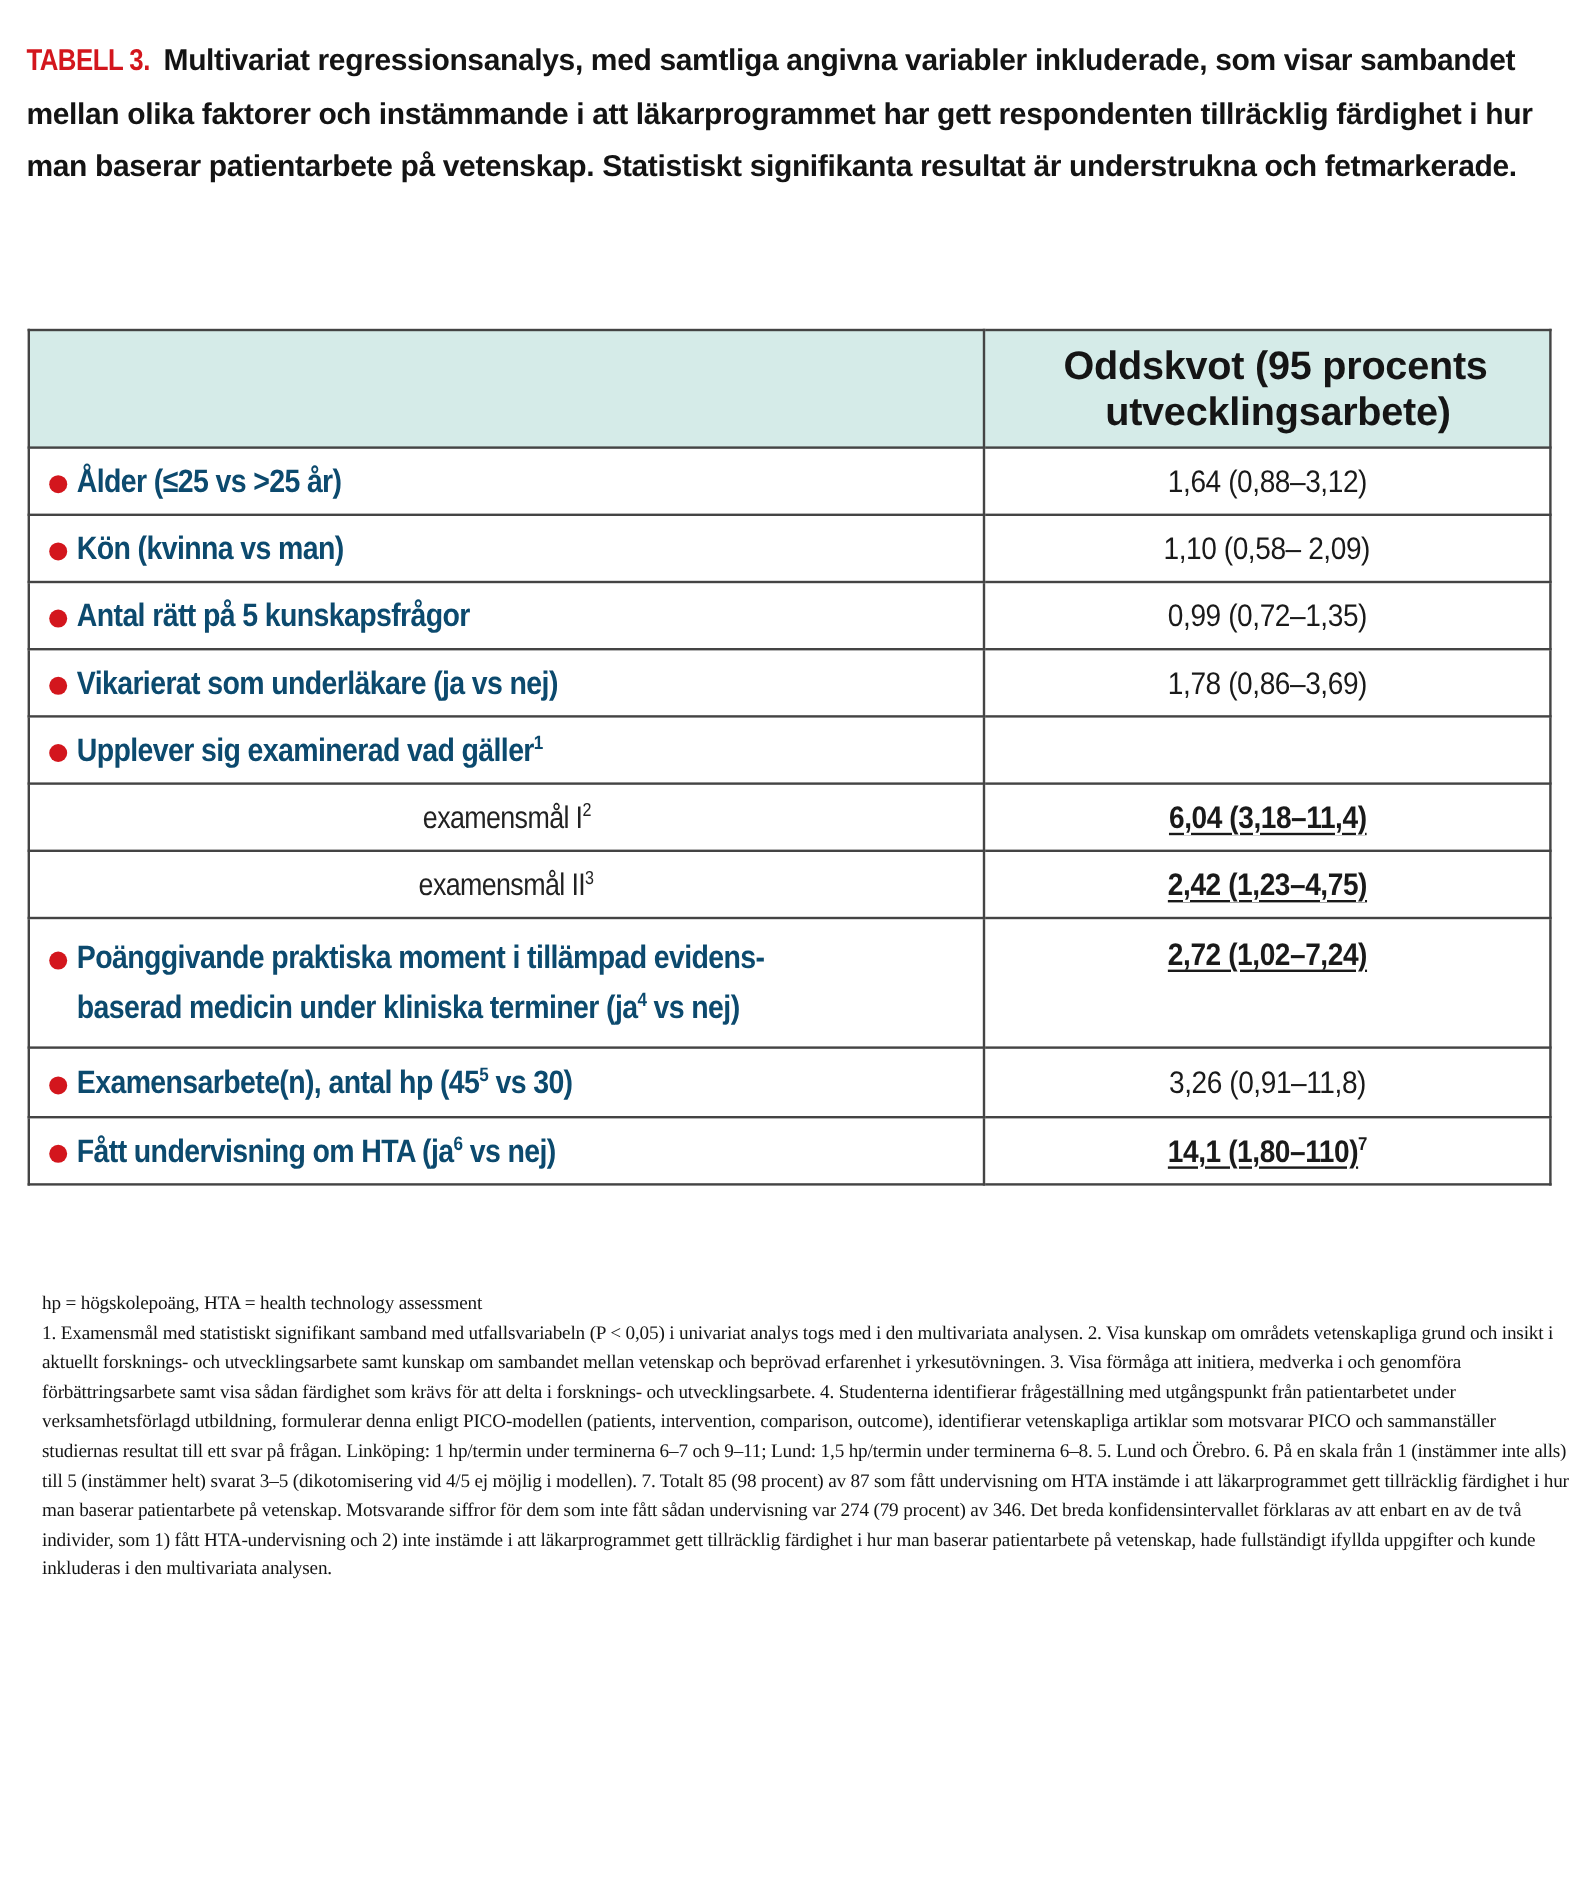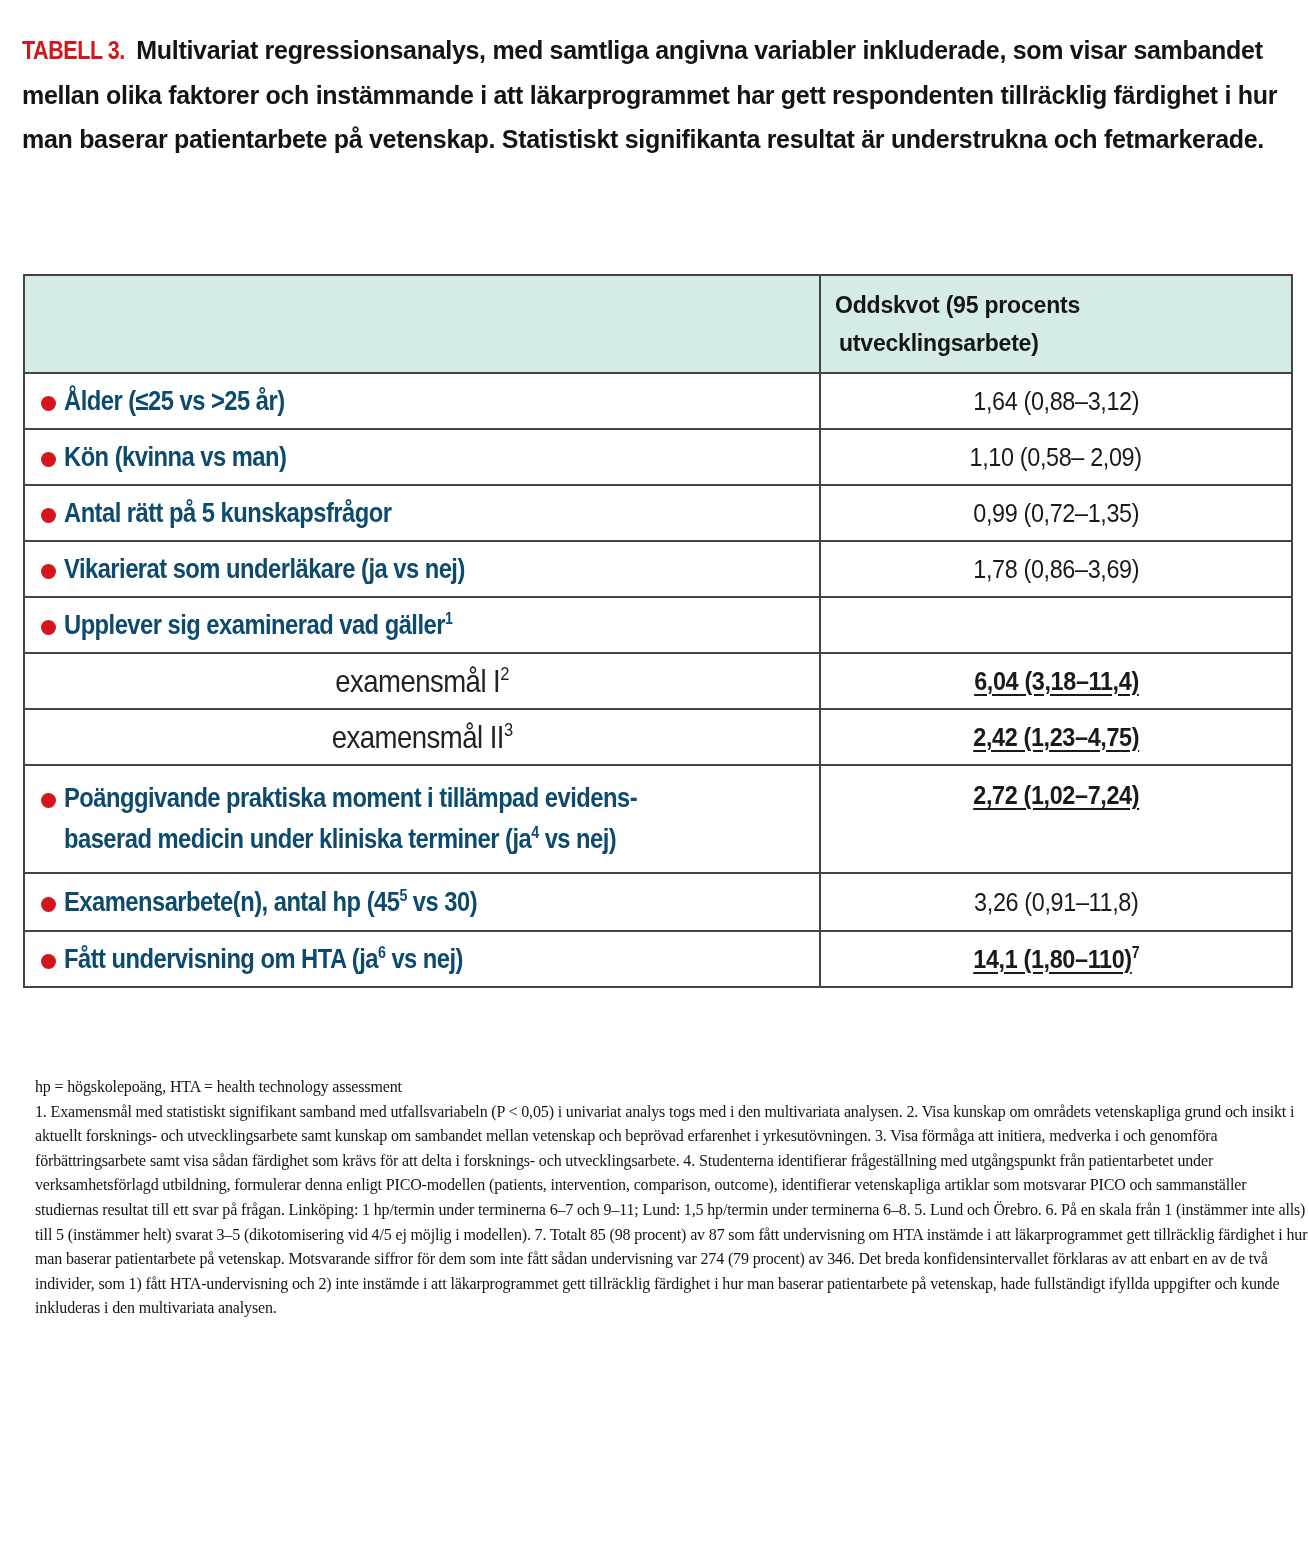--- a/index.html
+++ b/index.html
@@ -22,42 +22,43 @@
       font-family: "Liberation Sans", sans-serif;
     }
     table.main td, table.main th {
       border: 2px solid #444; padding: 0; vertical-align: middle;
     }
     table.main col.c1 { width: 796px; }
     table.main col.c2 { width: 472px; }
 
     tr.head th { background: #d5ebe8; height: 96px; text-align: left; font-weight: bold; }
     .head-text {
-      padding-left: 14px; font-size: 23px; line-height: 38px; color: #151515;
+      padding-left: 14px; font-size: 33px; line-height: 38px; color: #151515;
       letter-spacing: -0.2px;
+      text-align: center;
     }
     .head-text .line2 { padding-left: 4px; display: block; }
 
     tr.r td { height: 54px; }
     tr.r.tall td { height: 106px; vertical-align: top; }
     tr.r.tall td .var-text { padding-top: 12px; }
     tr.r.tall td .val { padding-top: 14px; }
 
     .var-text {
       display: flex; align-items: flex-start; padding-left: 16px;
       font-size: 27px; line-height: 41px; font-weight: bold; color: #0c4a6e;
       letter-spacing: -0.6px;
     }
     .var-text .txt { display: inline-block; transform: scaleX(0.88); transform-origin: left center; white-space: nowrap; }
     .bullet {
       display: inline-block; width: 15px; height: 15px; border-radius: 50%;
       background: #d3161d; margin-right: 8px; margin-top: 15px; flex: 0 0 15px;
     }
     .sub-text {
-      text-align: center; font-size: 32px; color: #222; font-weight: normal;
+      text-align: center; font-size: 26px; color: #222; font-weight: normal;
       letter-spacing: -0.6px;
     }
     .sub-text span.inner { display: inline-block; transform: scaleX(0.86); }
 
     .val {
       text-align: center; font-size: 26px; color: #1a1a1a; letter-spacing: -0.4px;
     }
     .val span.inner { display: inline-block; transform: scaleX(0.9); }
     .val.sig span.inner { font-weight: bold; text-decoration: underline; text-decoration-thickness: 2px; text-underline-offset: 4px; }
     sup { font-size: 60%; line-height: 0; vertical-align: super; }

